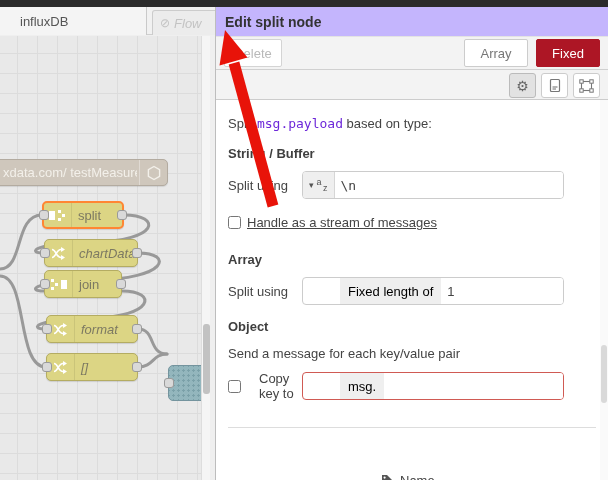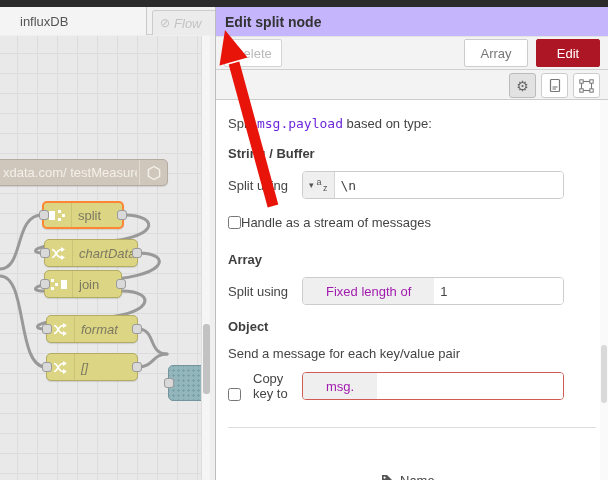--- a/index.html
+++ b/index.html
@@ -91,35 +91,35 @@
   .content { position:absolute; left:0; top:93px; width:100%; height:380px; background:#fff;
     padding:16px 0 0 12px; font-size:13px; color:#444; }
   .mono { font-family:"DejaVu Sans Mono", monospace; }
   .red-prop { color:#6d28d9; }
   .sec-hd { font-weight:bold; color:#3f3f3f; margin:15px 0 0 0; }
   .frow { display:flex; align-items:center; margin-top:10px; }
   .frow .flabel { width:74px; flex:0 0 74px; }
   .igroup { display:flex; align-items:stretch; width:262px; height:28px; border:1px solid #cccccc;
     border-radius:4px; overflow:hidden; background:#fff; }
   .igroup.err { border-color:#d05a54;gap:12px; }
-  .igroup .prefix { background:#efefef; color:#a21caf; display:flex; align-items:center;
-    padding:0 23px; font-size:13px; white-space:nowrap; }
+  .igroup .prefix { background:#efefef; color:#000000; display:flex; align-items:center;
+    padding:0 8px; font-size:13px; white-space:nowrap;margin-left:37px; }
   .igroup .typebtn { background:#efefef; border-right:1px solid #d6d6d6; display:flex;
     align-items:center; gap:3px; padding:0 6px; color:#555; }
   .igroup input { border:none; outline:none; flex:1; min-width:0; padding:0 6px; font-size:13px;
     color:#444; font-family:"Liberation Sans", sans-serif; background:#fff; }
   .igroup input.mono { font-family:"DejaVu Sans Mono", monospace; }
   .igroup input::placeholder { color:#bbbbbb; }
   .caret { font-family:"DejaVu Sans", sans-serif; font-size:9px; color:#555; }
   .az { position:relative; width:11px; height:15px; display:inline-block; }
   .az i { font-style:normal; position:absolute; font-size:9px; color:#555; line-height:1; }
   .az i:first-child { left:0; top:0; }
   .az i:last-child { right:0; bottom:0; }
 
-  .chkrow { display:flex; align-items:center; margin-top:16px; }
+  .chkrow { display:flex; align-items:center; gap:6px; margin-top:16px;text-decoration:underline; }
   .chkrow input[type=checkbox] { width:13px; height:13px; accent-color:#fff; }
   .divider { margin:26px 12px 0 0; border-top:1px solid #dddddd; }
   .name-row { margin-top:15px;flex-direction:column; }
   .name-row .flabel { display:flex; align-items:center; gap:6px; }
 
   .panel-scroll { position:absolute; right:0; top:93px; width:8px; height:380px; background:#fafafa; }
   .panel-scroll .thumb { position:absolute; left:1px; top:245px; width:6px; height:58px;
     background:#d9d9d9; border-radius:3px; }
 
   .arrow-overlay { position:absolute; left:0; top:0; width:608px; height:480px;
@@ -251,21 +251,21 @@
   </div>
 
   <div class="panel">
     <div class="panel-hd">
       <span>Edit split node</span>
     </div>
 
     <div class="panel-toolbar">
       <div class="btn btn-delete">Delete</div>
       <div class="btn btn-cancel">Array</div>
-      <div class="btn btn-done">Edit</div>
+      <div class="btn btn-done">Fixed</div>
     </div>
 
     <div class="tabrow">
       <div class="mini-btns">
         <div class="mini-btn active">
           <span class="gear">⚙</span>
         </div>
         <div class="mini-btn">
           <svg width="14" height="15" viewBox="0 0 14 15">
             <rect x="2.5" y="1.5" width="9" height="12" rx="1" fill="none" stroke="#777" stroke-width="1.2"></rect>
@@ -319,21 +319,21 @@
           <span class="prefix">Fixed length of</span>
           <input type="text" value="1" style="">
         </div>
       </div>
 
       <div class="sec-hd" style="margin-top:14px">Object</div>
 
       <div style="margin-top:12px">Send a message for each key/value pair</div>
 
       <div class="frow" style="margin-top:10px">
-        <span class="flabel" style="display:flex;align-items:flex-end;gap:12px">
+        <span class="flabel" style="display:flex;align-items:center;gap:18px">
           <input type="checkbox" style="width: 13px; height: 13px;">
           <span>Copy key to</span>
         </span>
         <div class="igroup err">
           <span class="prefix">msg.</span>
           <input type="text" style="">
         </div>
       </div>
 
       <div class="divider"></div>

